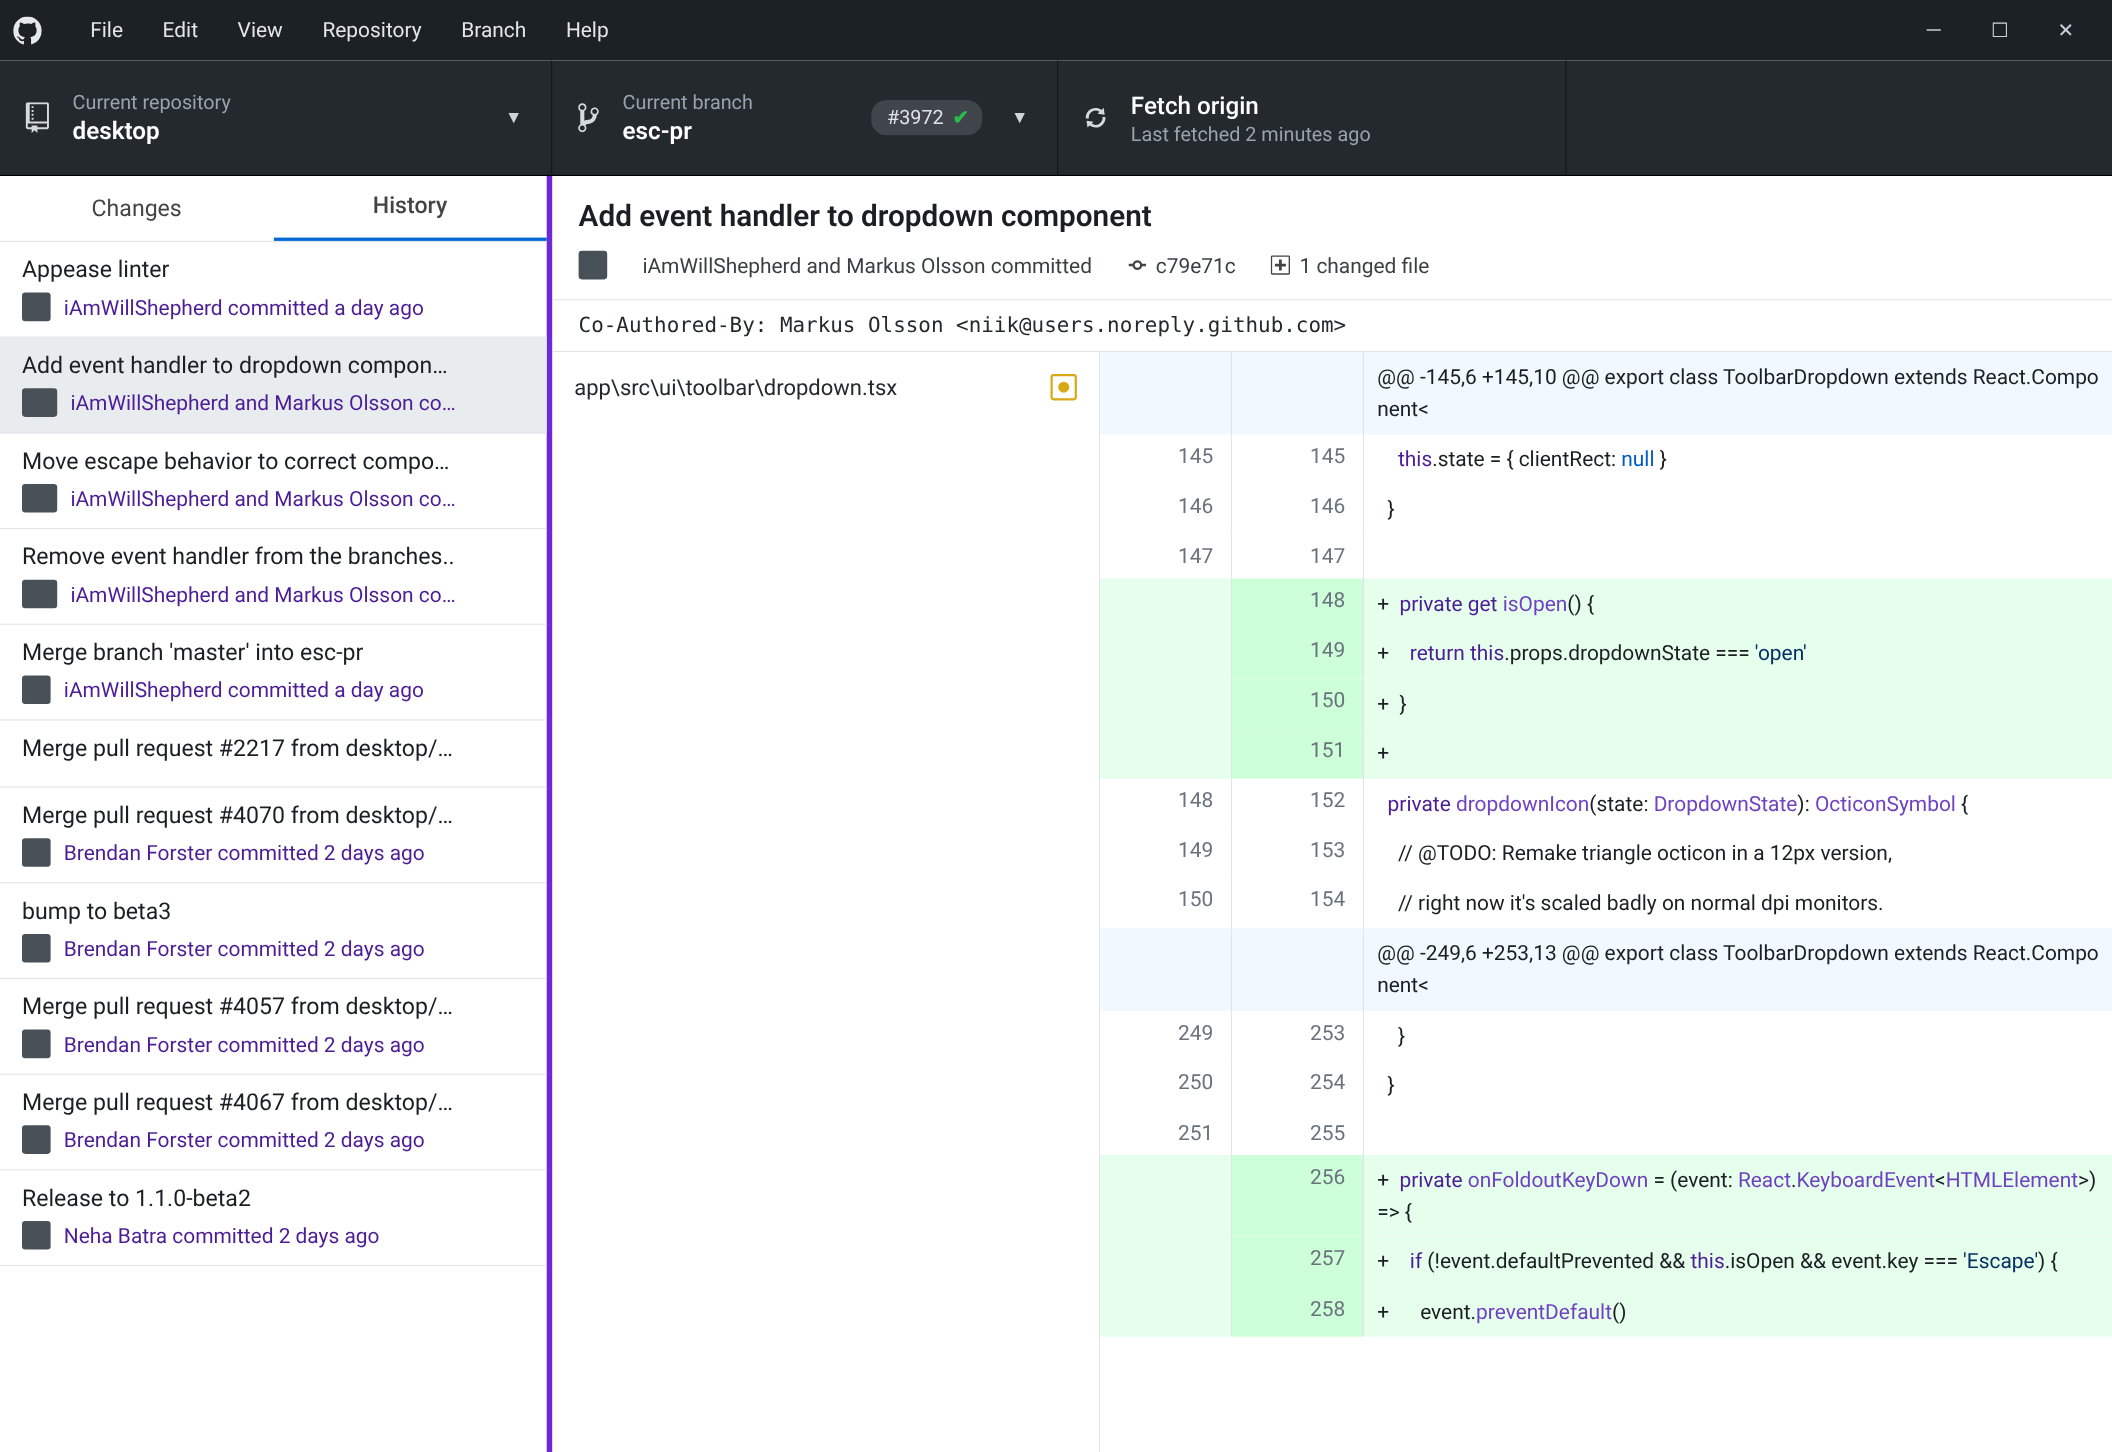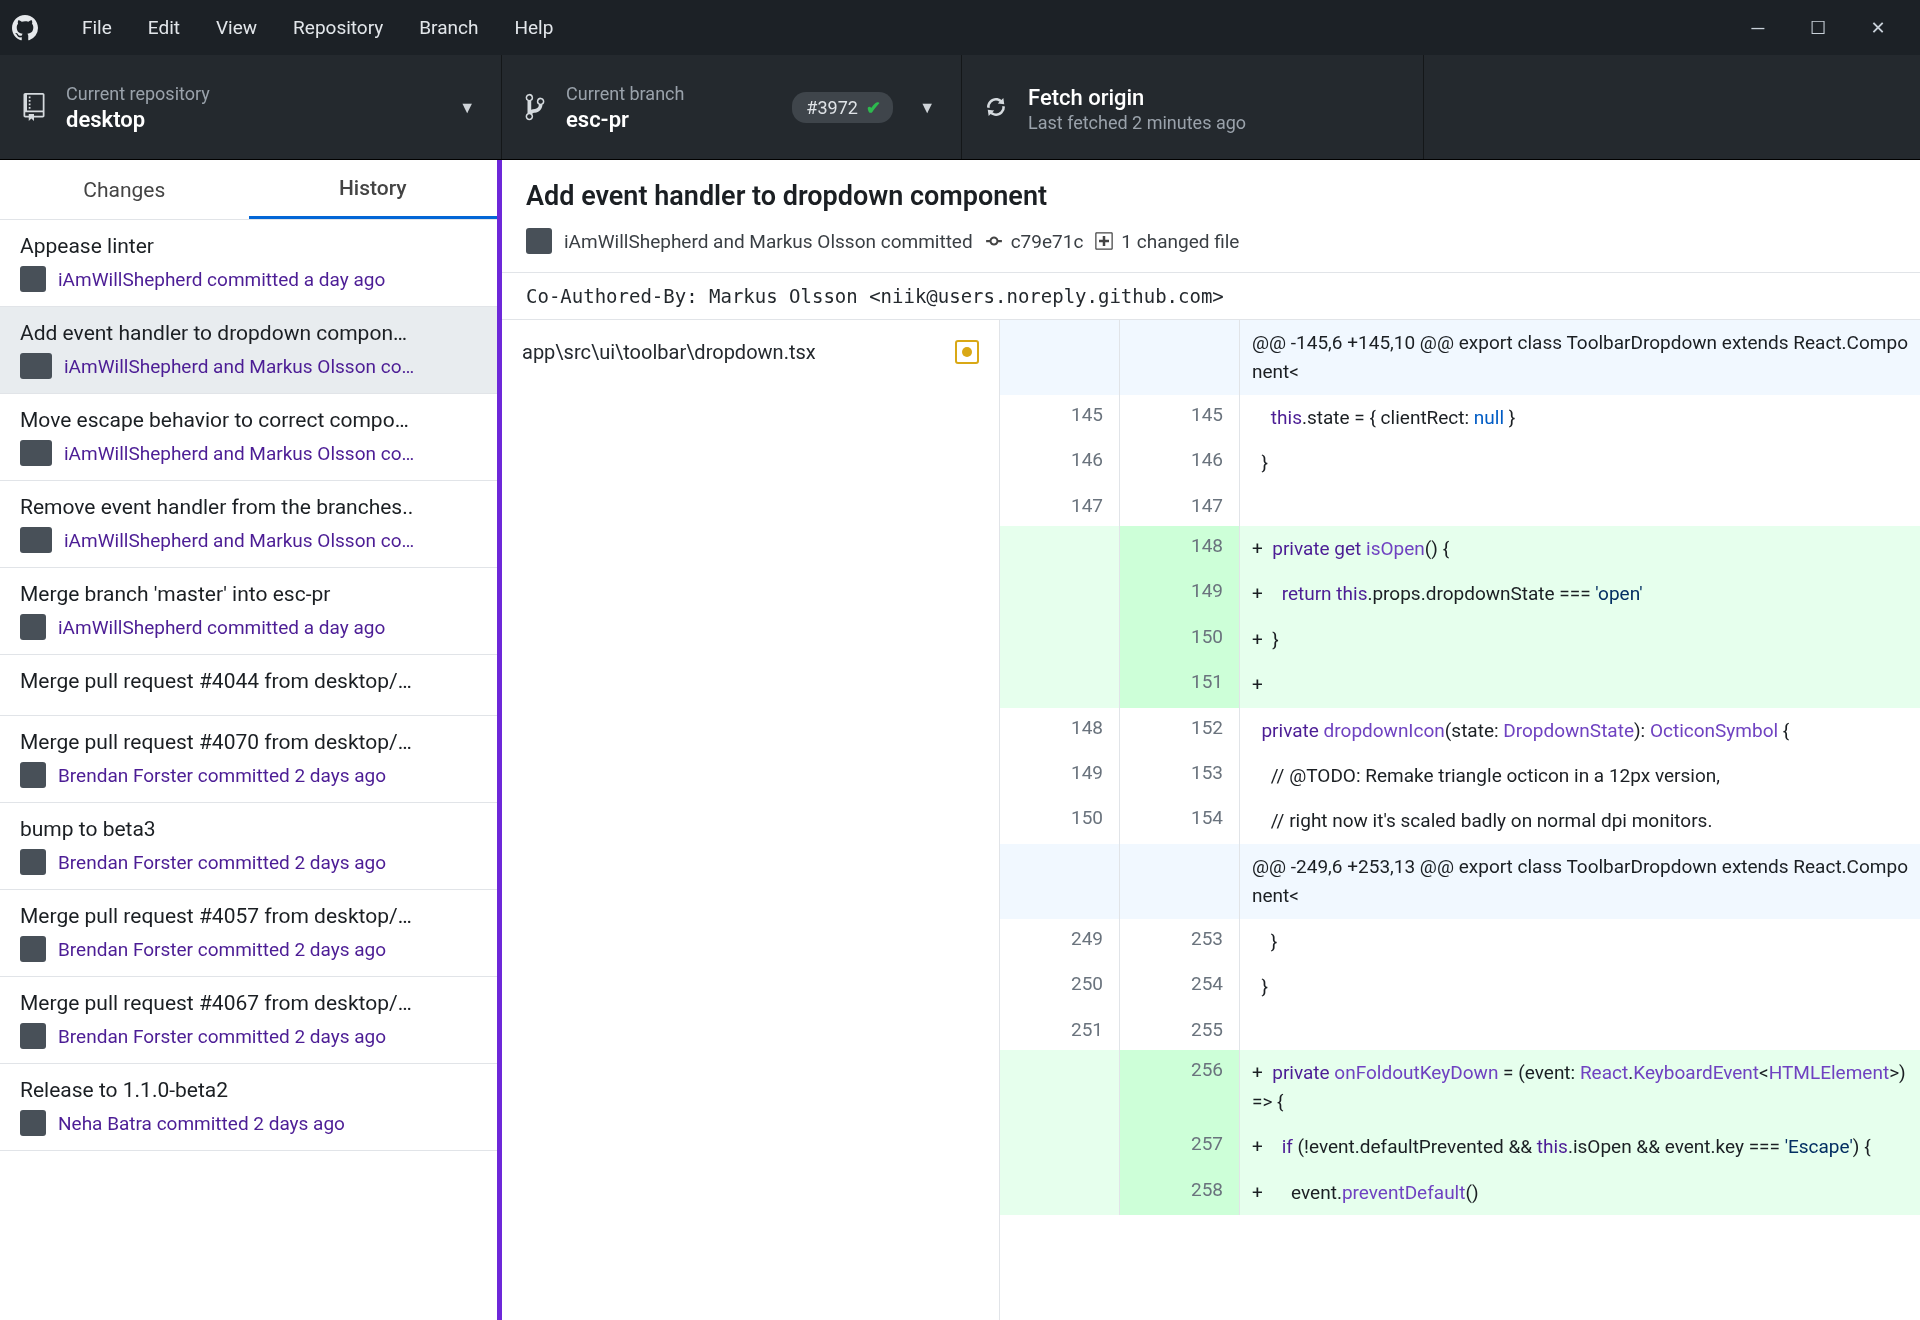--- a/index.html
+++ b/index.html
@@ -29,21 +29,21 @@
 .commits { overflow-y: hidden; }
 .commit { padding: 14px 20px 14px 20px; border-bottom: 1px solid #e1e4e8; cursor: pointer; }
 .commit.selected { background: #e8ecef; }
 .commit .title { font-size: 21px; color: #1b1f23; white-space: nowrap; overflow: hidden; text-overflow: ellipsis; margin-bottom: 8px; }
 .commit .author-row { display: flex; align-items: center; font-size: 19px; color: #4c1d95; }
 .commit .avatar { width: 26px; height: 26px; border-radius: 3px; background: #485058; margin-right: 12px; flex-shrink: 0; }
 .commit .avatar.pair { width: 32px; }
 .detail { flex: 1; display: flex; flex-direction: column; overflow: hidden; }
 .commit-header { padding: 20px 24px 18px 24px; border-bottom: 1px solid #e1e4e8; }
 .commit-header h1 { font-size: 27px; font-weight: 600; margin-bottom: 16px; }
-.commit-meta { display: flex; align-items: center; gap: 12px; font-size: 19px; color: #3a3f44; }
+.commit-meta { display: flex; align-items: center; gap: 32px; font-size: 19px; color: #3a3f44; }
 .commit-meta .avatar { width: 26px; height: 26px; border-radius: 3px; background: #485058; }
 .commit-meta .sep { display: flex; align-items: center; gap: 8px; }
 .coauthor { padding: 12px 24px; font-family: "SFMono-Regular", Consolas, monospace; font-size: 19px; border-bottom: 1px solid #e1e4e8; color: #24292e; }
 .diff-area { display: flex; flex: 1; overflow: hidden; }
 .file-list { width: 498px; border-right: 1px solid #e1e4e8; }
 .file-item { display: flex; align-items: center; justify-content: space-between; padding: 20px 20px; font-size: 20px; color: #24292e; gap: 46px; }
 .file-badge { width: 24px; height: 24px; border: 2px solid #d9a815; border-radius: 3px; display: flex; align-items: center; justify-content: center; }
 .file-badge .dot { width: 10px; height: 10px; border-radius: 50%; background: #d9a815; }
 .diff { flex: 1; font-family: "SFMono-Regular", Consolas, monospace; font-size: 19px; overflow: hidden; }
 .diff-row { display: flex; min-height: 40px; }
@@ -160,21 +160,21 @@
           </div>
         </div>
         <div class="commit">
           <div class="title">Merge branch 'master' into esc-pr</div>
     <div class="author-row">
             <span class="avatar"></span>
             <span>iAmWillShepherd committed a day ago</span>
           </div>
         </div>
         <div class="commit">
-          <div class="title">Merge pull request #4044 from desktop/…</div>
+          <div class="title">Merge pull request #2217 from desktop/…</div>
         </div>
         <div class="commit">
           <div class="title">Merge pull request #4070 from desktop/…</div>
     <div class="author-row">
             <span class="avatar"></span>
             <span>Brendan Forster committed 2 days ago</span>
           </div>
         </div>
         <div class="commit">
           <div class="title">bump to beta3</div>

